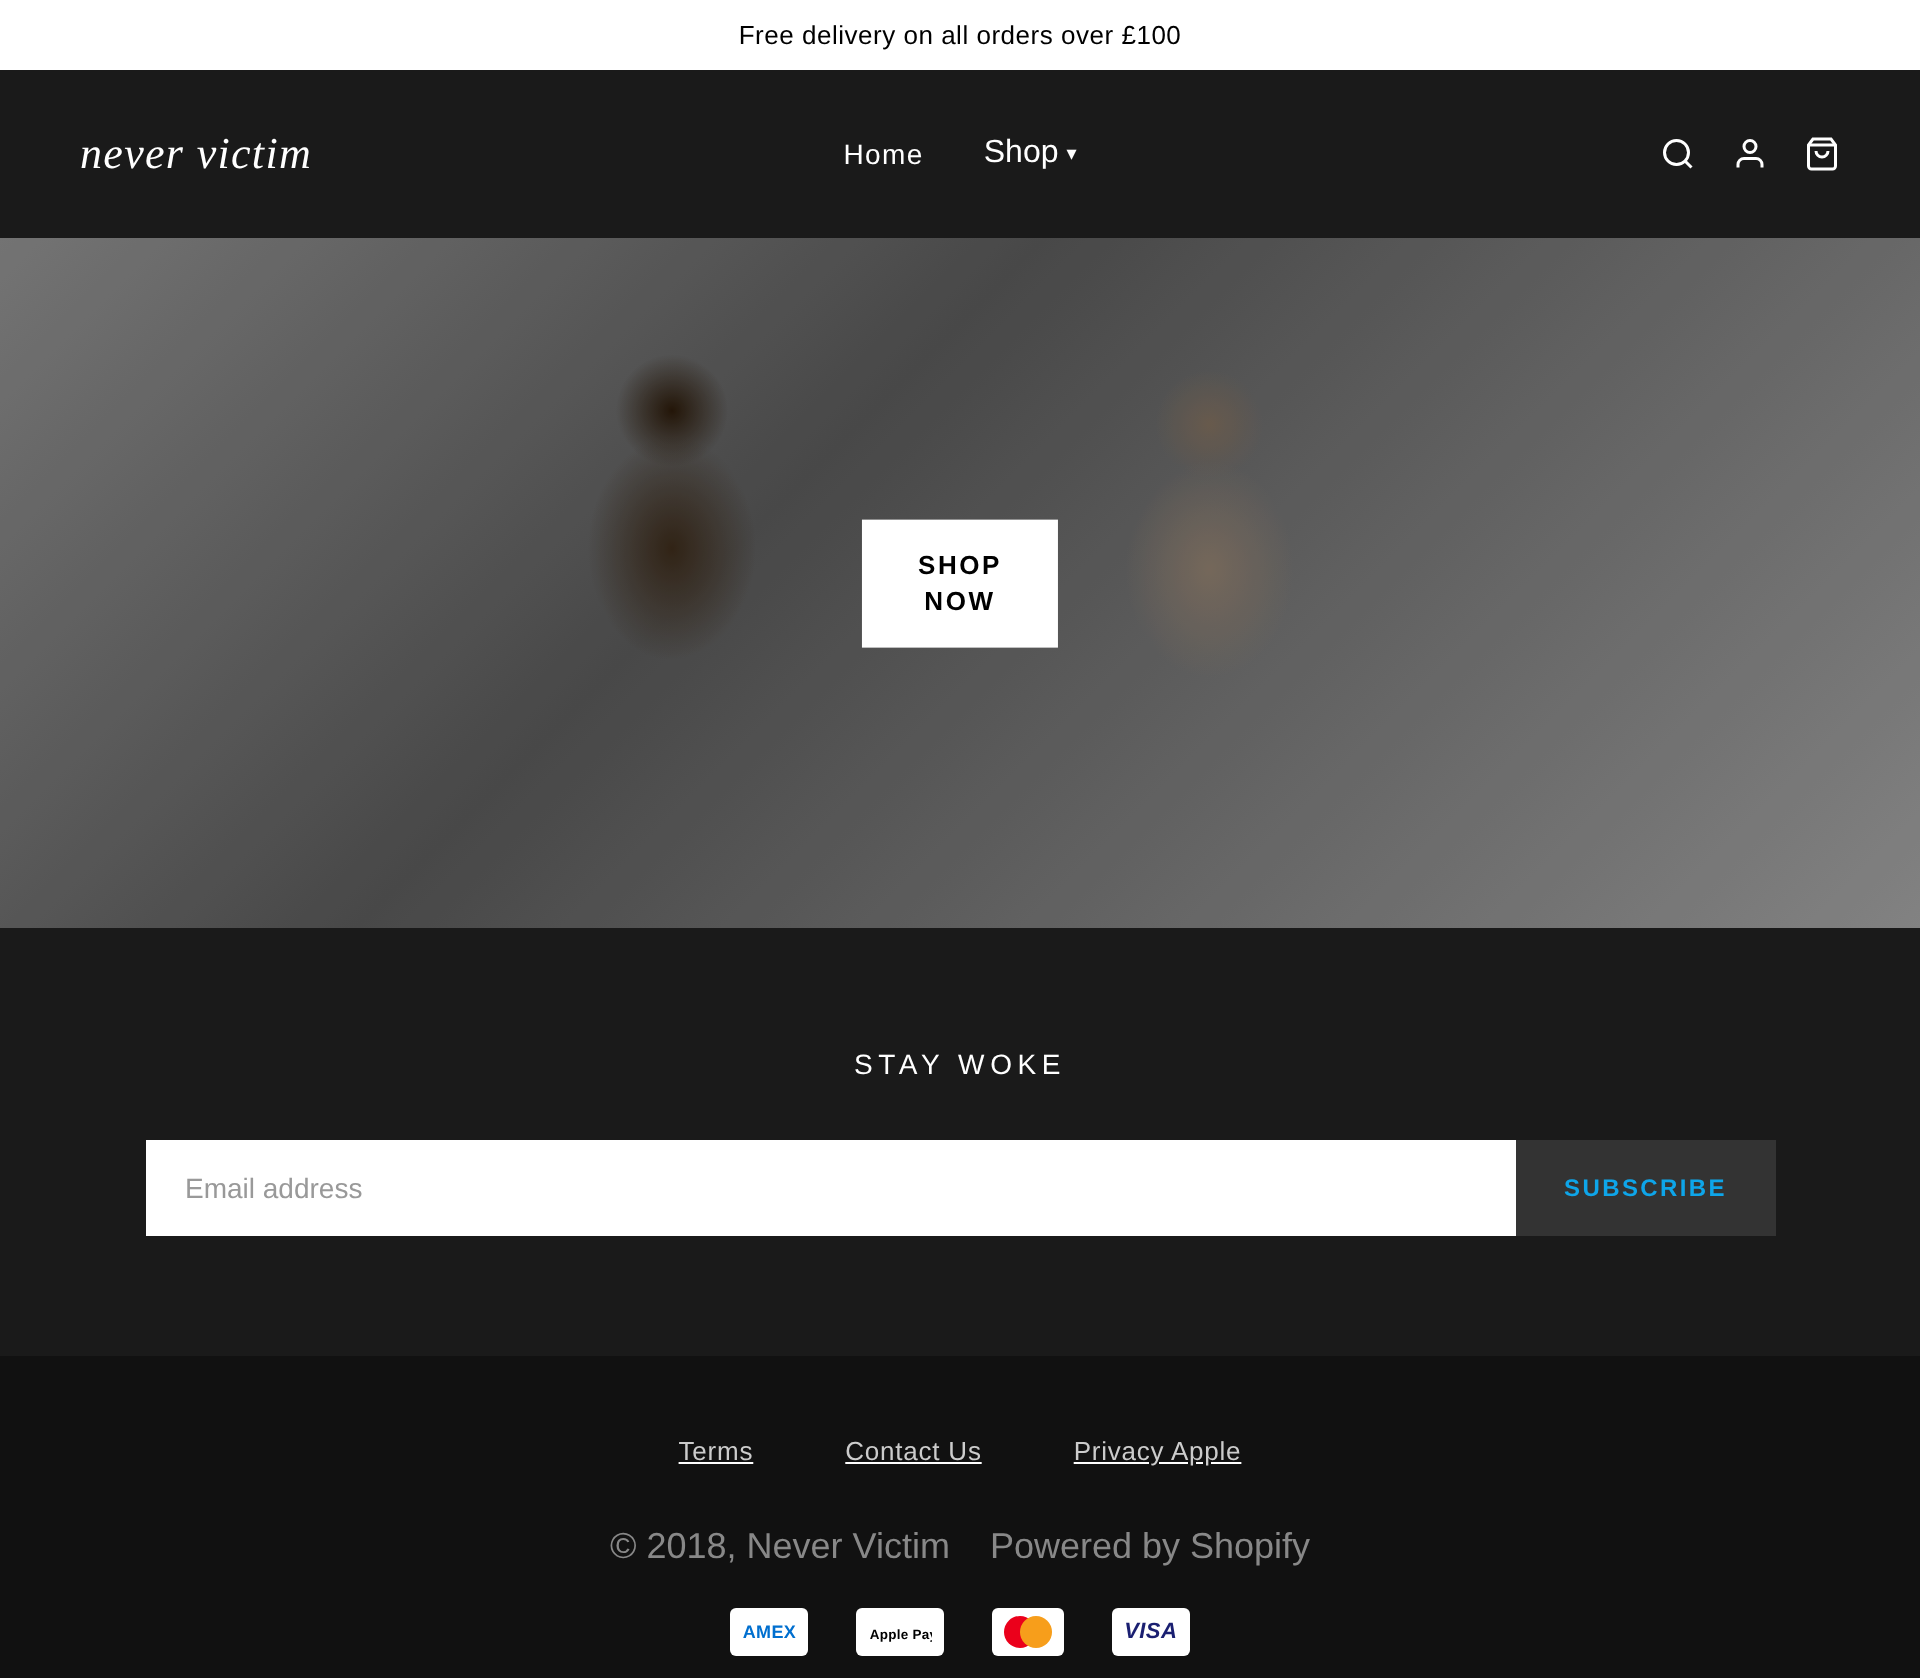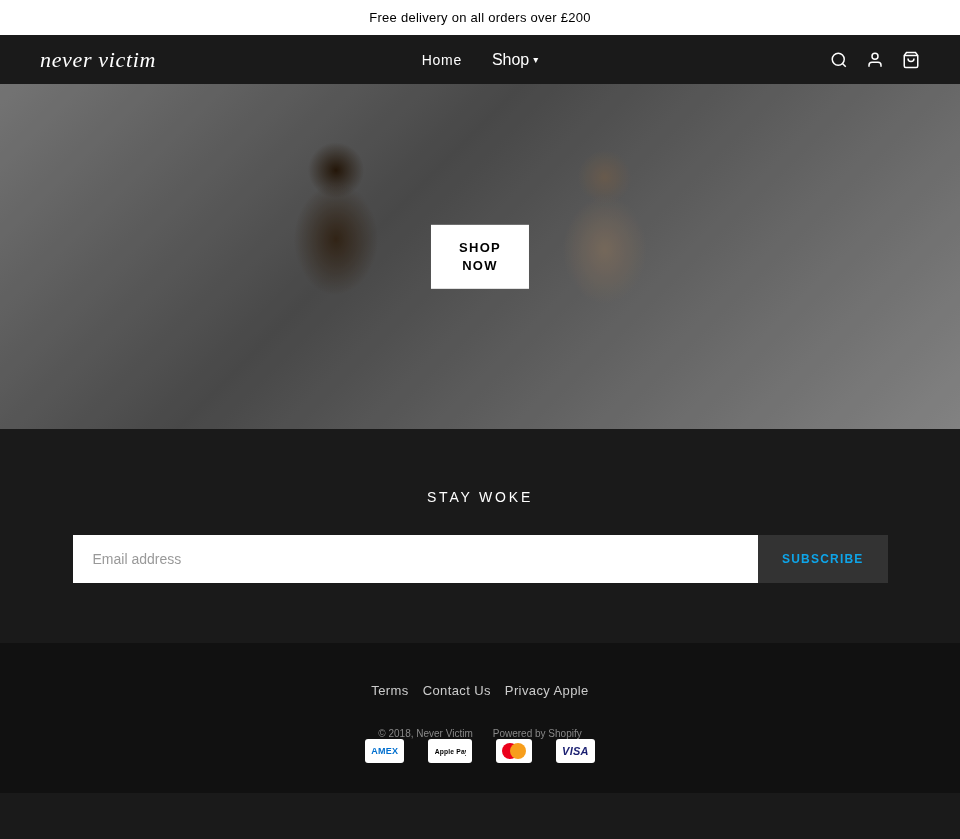--- a/index.html
+++ b/index.html
@@ -15,21 +15,21 @@
       letter-spacing: 0.02em;
     }
 
     
     header {
       background: #1a1a1a;
       display: flex;
       align-items: center;
       justify-content: space-between;
       padding: 0 40px;
-      height: 49px;
+      height: 84px;
       position: relative;
     }
 
     .logo {
       font-family: Georgia, serif;
       font-style: italic;
       font-size: 22px;
       color: #fff;
       letter-spacing: 0.03em;
       font-weight: 400;
@@ -182,34 +182,36 @@
     
     footer {
       background: #111;
       padding: 40px 20px 30px;
       text-align: center;
     }
 
     .footer-links {
       display: flex;
       justify-content: center;
-      gap: 14px;
+      gap: 46px;
       margin-bottom: 30px;
+      text-decoration: underline;
     }
 
     .footer-links a {
       color: #ccc;
       text-decoration: none;
       font-size: 13px;
       letter-spacing: 0.03em;
     }
 
     .footer-copy {
-      font-size: 10px;
+      font-size: 18px;
       color: #888;
+      margin-bottom: 20px;
       display: flex;
       justify-content: center;
       gap: 20px;
     }
 
     .footer-copy a {
       color: #888;
       text-decoration: none;
     }
 
@@ -242,21 +244,21 @@
       padding: 3px 6px;
     }
     .mc-circle1 { width: 16px; height: 16px; border-radius: 50%; background: #eb001b; }
     .mc-circle2 { width: 16px; height: 16px; border-radius: 50%; background: #f79e1b; margin-left: -8px; }
     .payment-icon.visa { color: #1a1f71; font-size: 11px; font-style: italic; font-weight: 800; }
   </style>
 </head>
 <body>
 
 <div class="announcement-bar">
-  <span>Free delivery on all orders over £200</span>
+  <span>Free delivery on all orders over £100</span>
 </div>
 
 <header>
   <div class="logo">never victim</div>
 
   <nav>
     <a href="#">Home</a>
     <div class="shop-nav">
       <span>Shop</span>
       <span class="chevron">▾</span>

